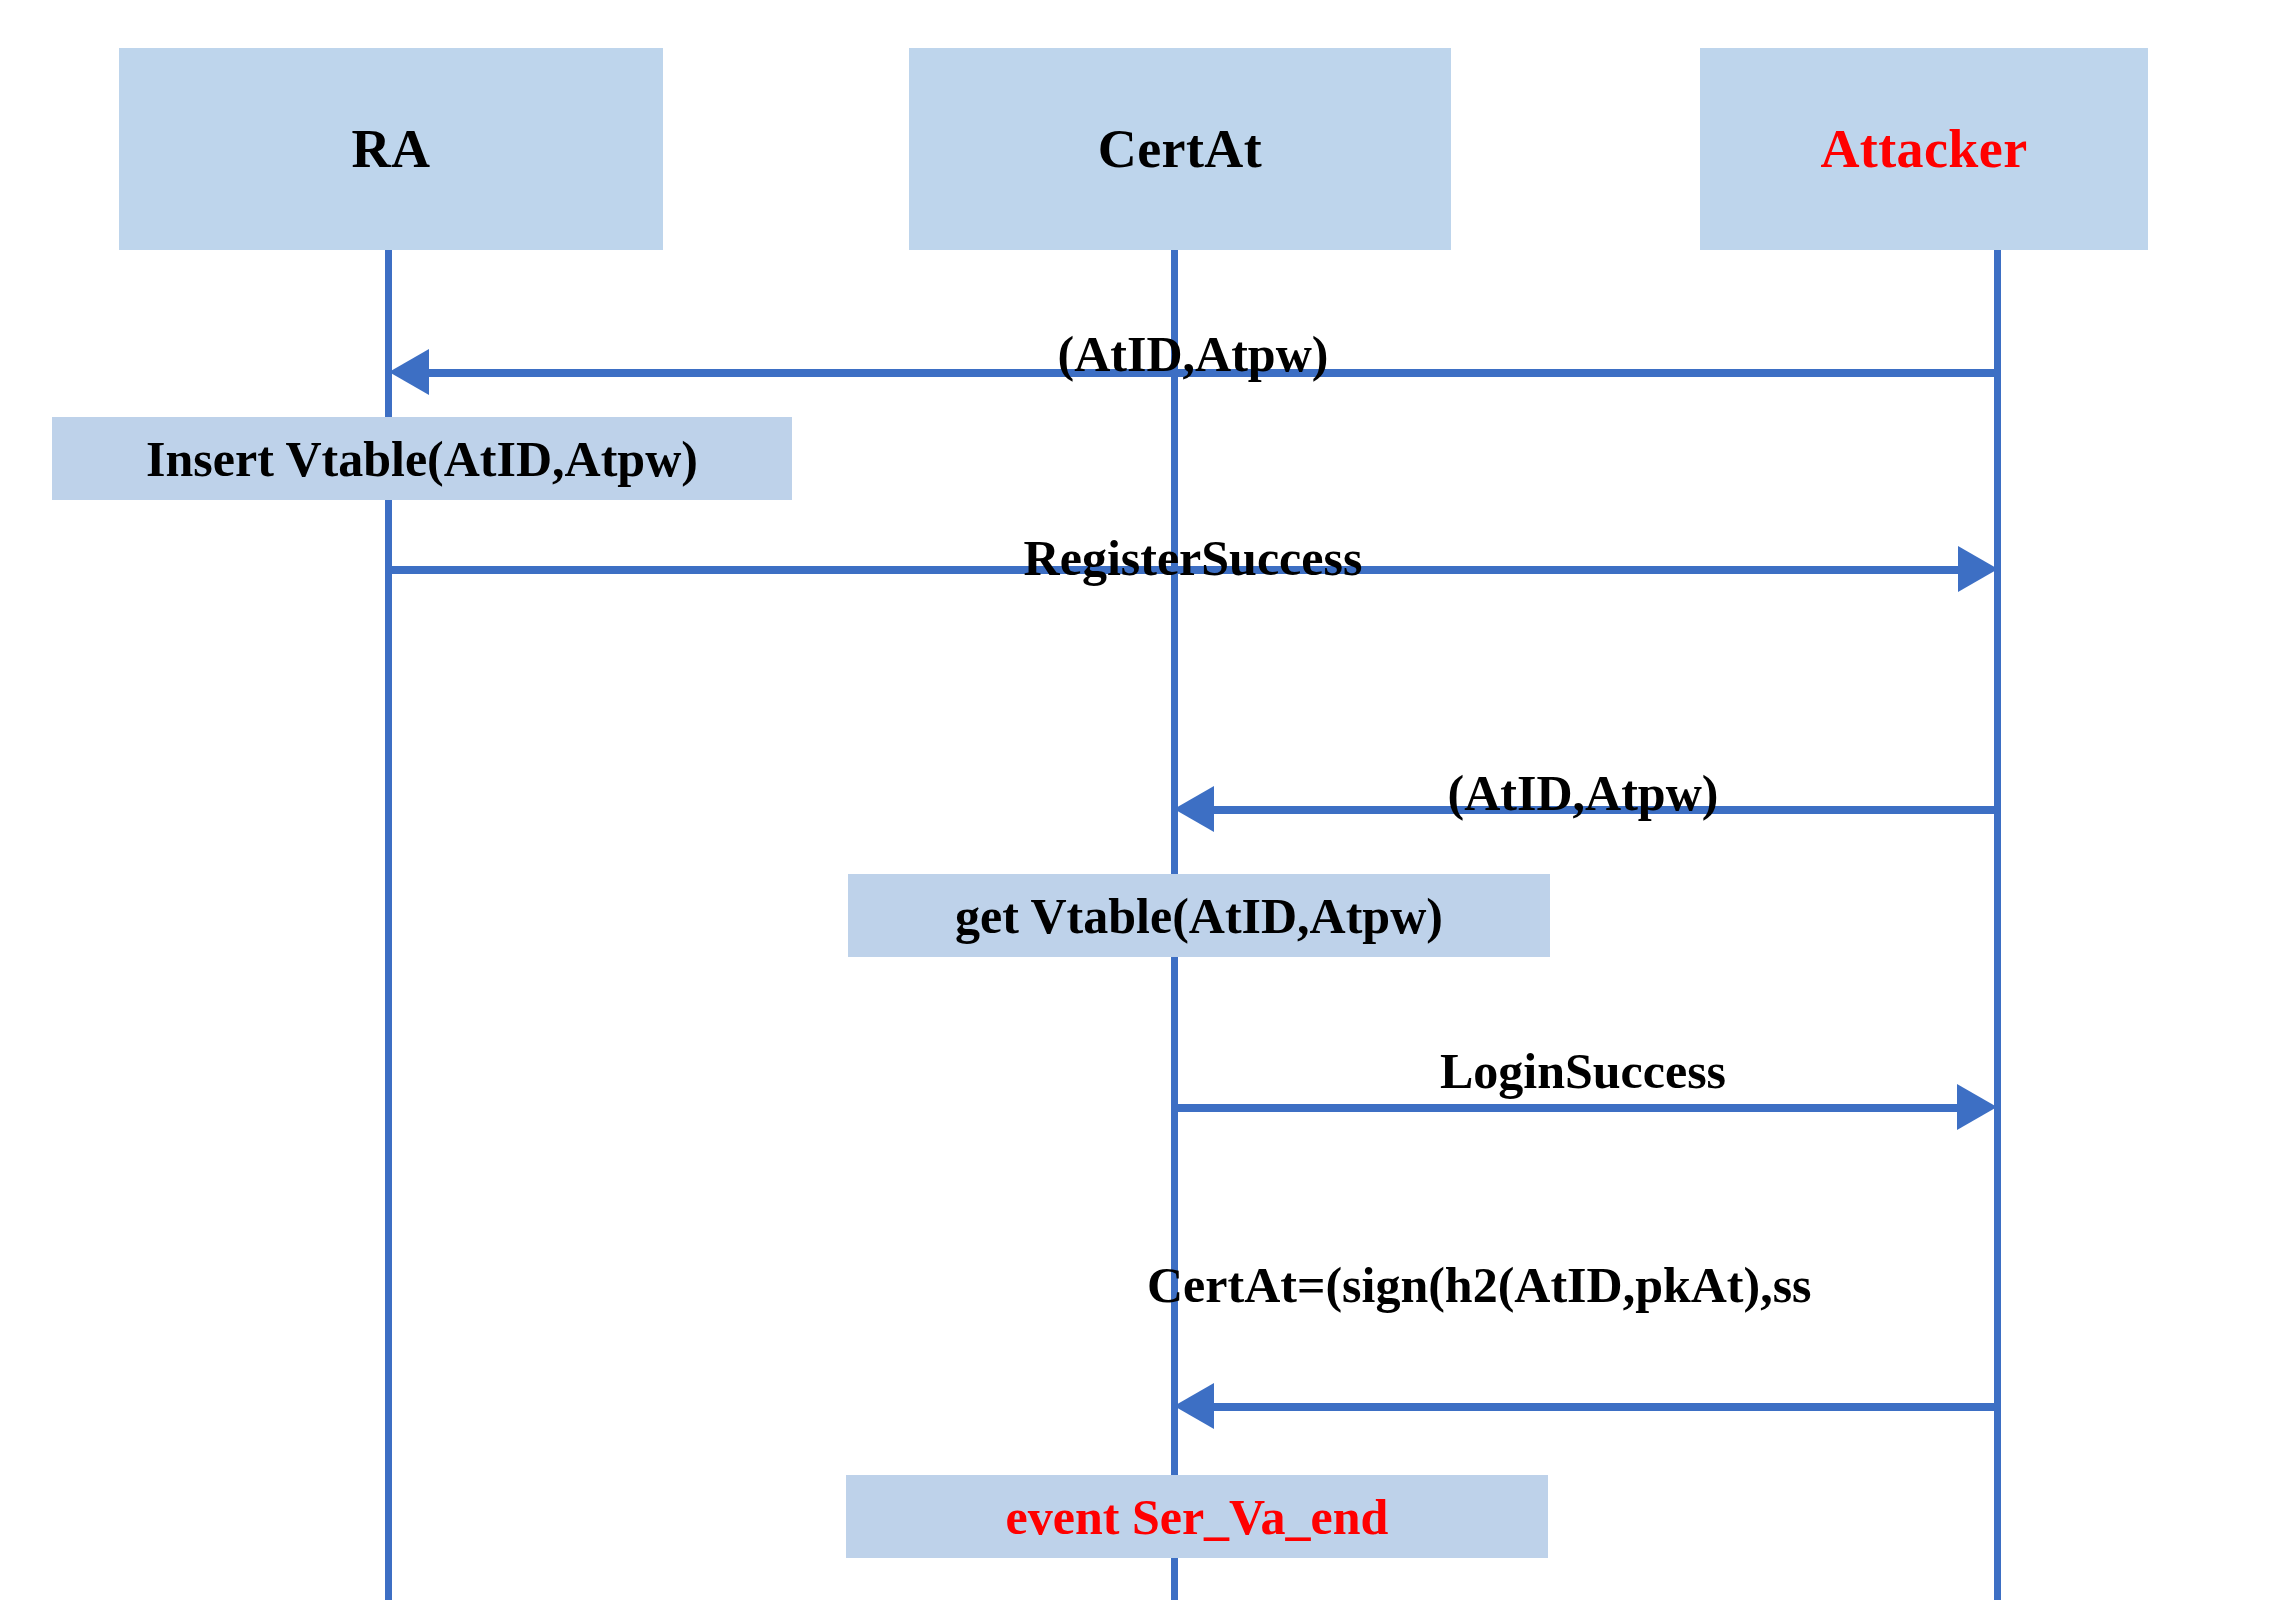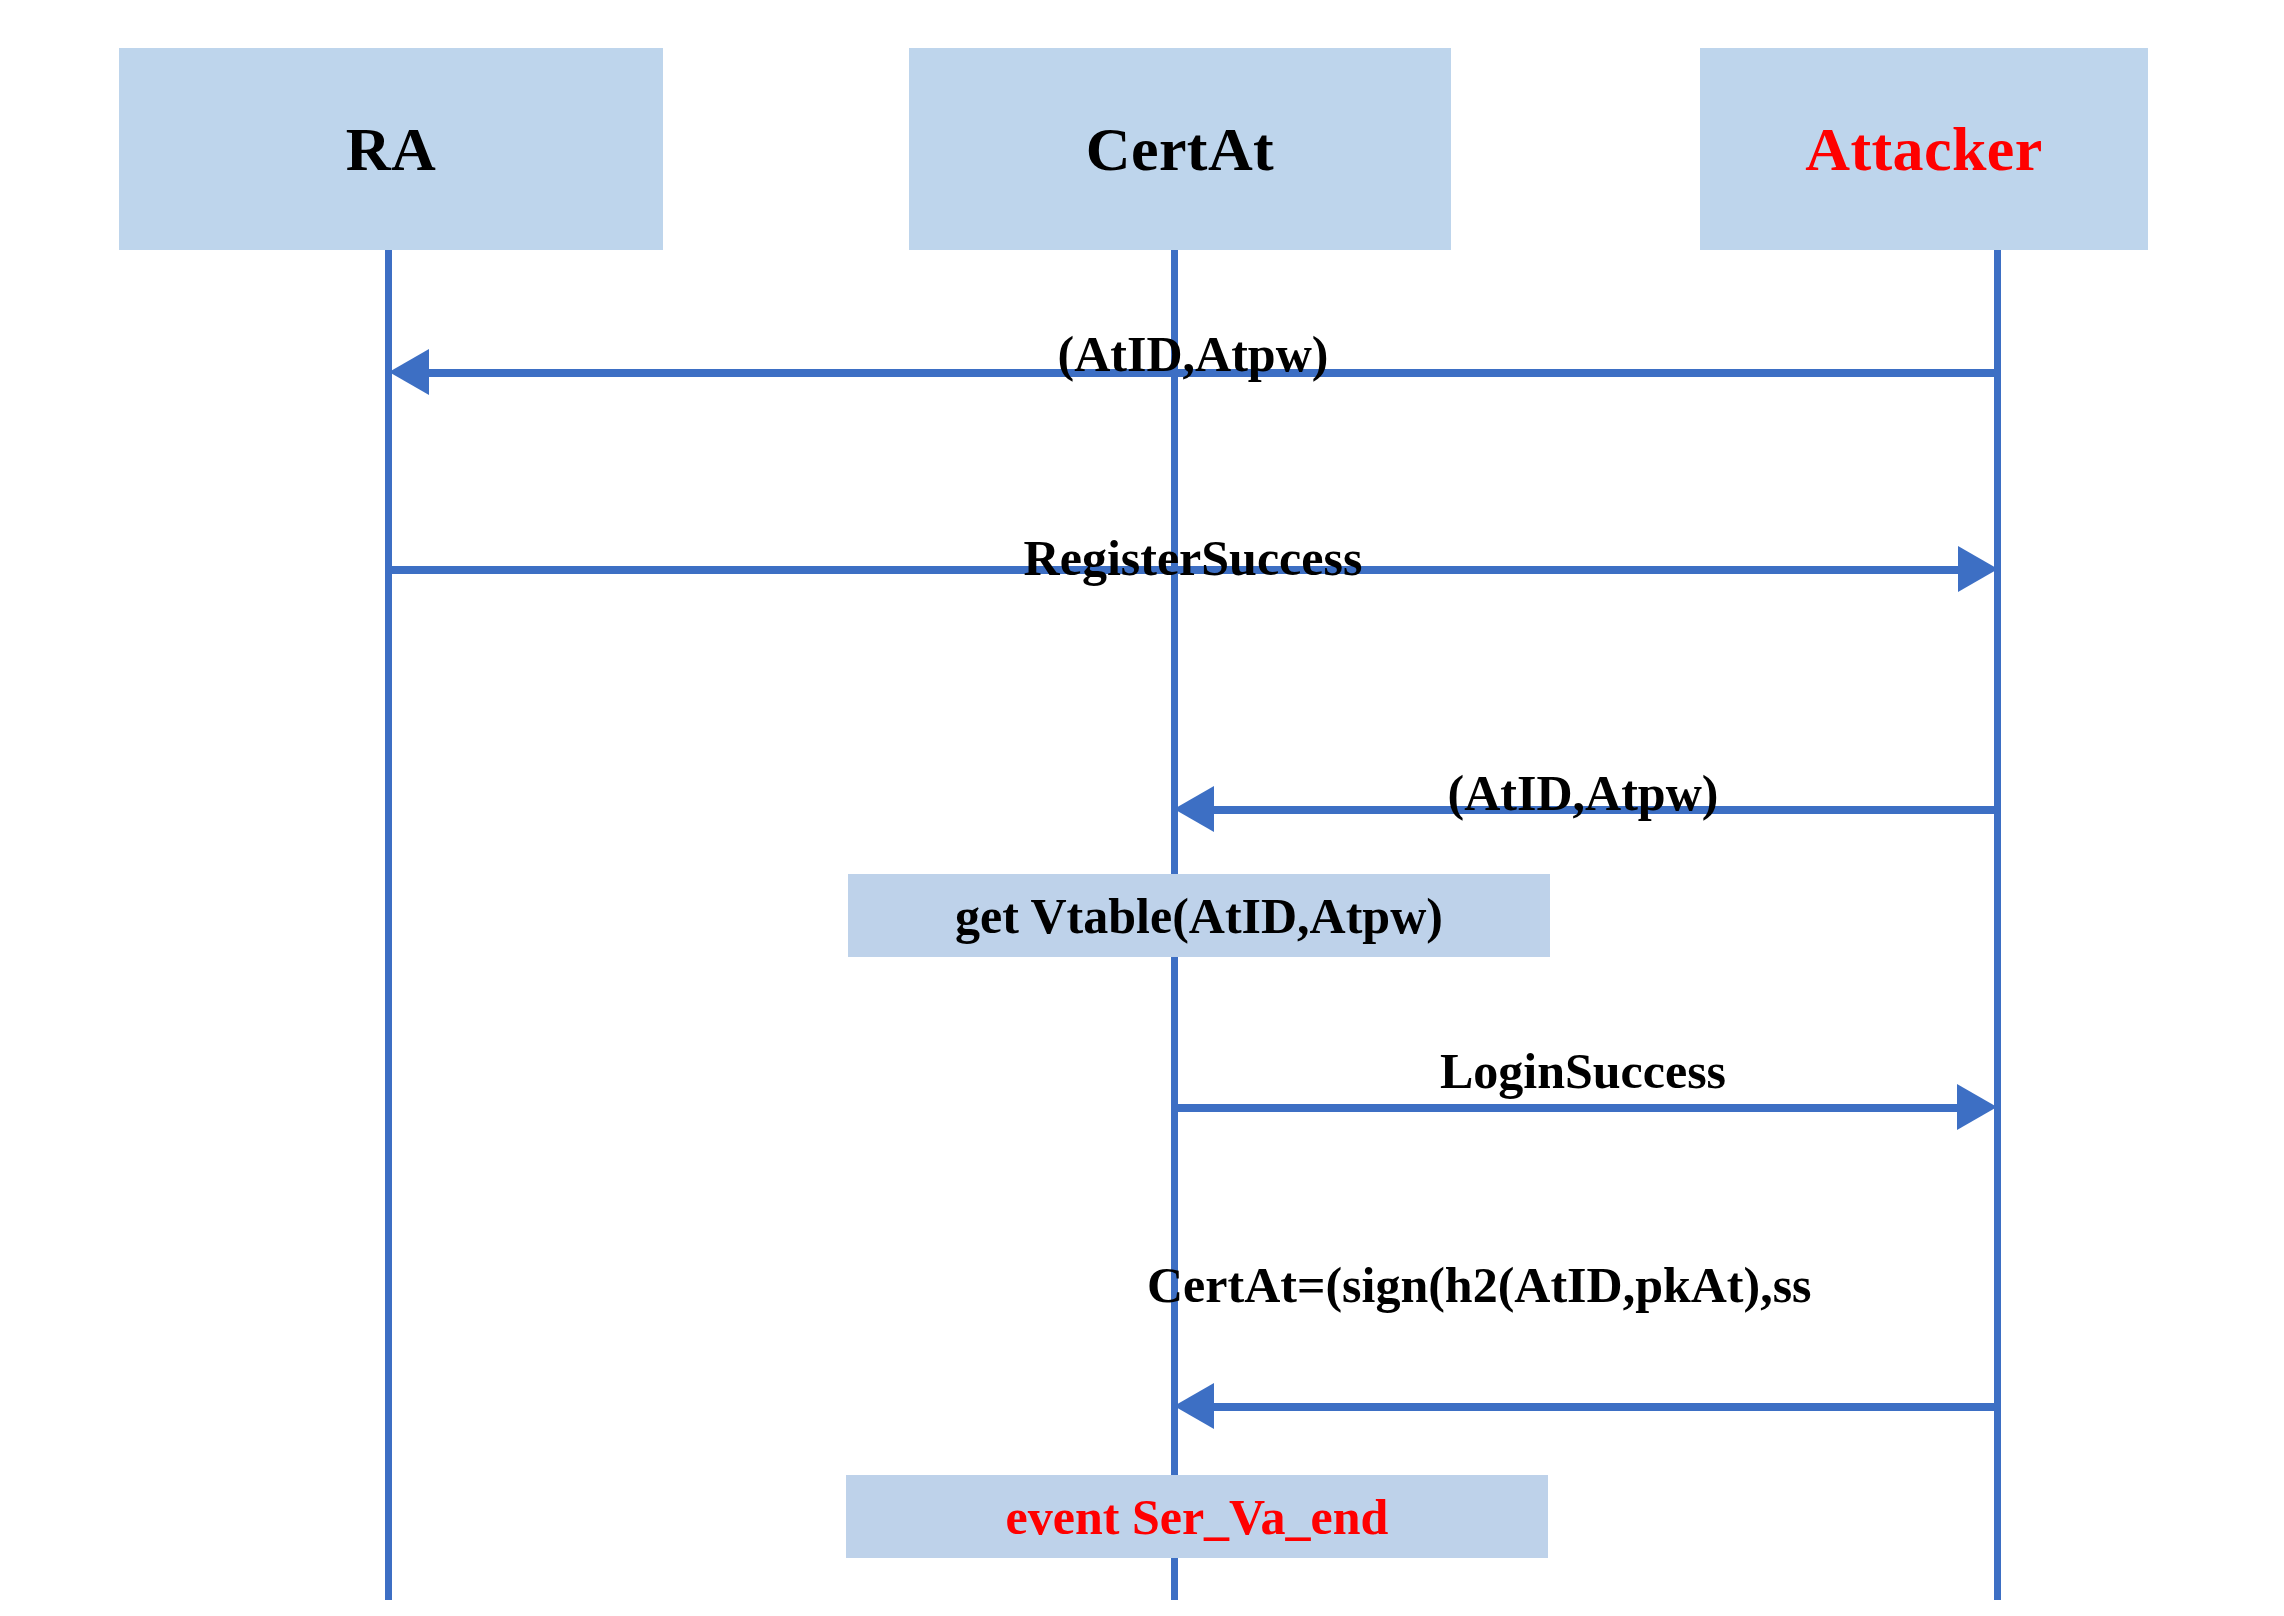--- a/index.html
+++ b/index.html
@@ -21,21 +21,21 @@
     position: absolute;
     background: #bed5ec;
     display: flex;
     align-items: center;
     justify-content: center;
     box-sizing: border-box;
   }
   .actor-label {
     font-family: "Liberation Serif", "DejaVu Serif", serif;
     font-weight: bold;
-    font-size: 62px;
+    font-size: 54px;
     line-height: 1;
     letter-spacing: 0.4px;
     color: #000000;
     white-space: nowrap;
   }
   .actor-label.red {
     color: #ff0000;
   }
 
   
@@ -126,20 +126,23 @@
   <div class="lifeline" style="left:385px; top:250px; height:1350px;"></div>
   <div class="lifeline" style="left:1171px; top:250px; height:1350px;"></div>
   <div class="lifeline" style="left:1994px; top:250px; height:1350px;"></div>
 
   <div class="msg" style="left:389px; top:369px; width:1609px;">
     <div class="msg-line" style="left:37px; width:1572px;"></div>
     <div class="arrowhead left" style="left:0px;"></div>
   </div>
   <div class="msg-label" style="left:858px; top:300px; width:670px;">(AtID,Atpw)</div>
 
+  <div class="note-box" style="left:52px; top:417px; width:740px; height:83px;">
+    <span class="note-label">Insert Vtable(AtID,Atpw)</span>
+  </div>
 
   <div class="msg" style="left:389px; top:566px; width:1609px;">
     <div class="msg-line" style="left:0px; width:1572px;"></div>
     <div class="arrowhead right" style="left:1569px;"></div>
   </div>
   <div class="msg-label" style="left:640px; top:504px; width:1106px;">RegisterSuccess</div>
 
   <div class="msg" style="left:1174px; top:806px; width:823px;">
     <div class="msg-line" style="left:37px; width:786px;"></div>
     <div class="arrowhead left" style="left:0px;"></div>

